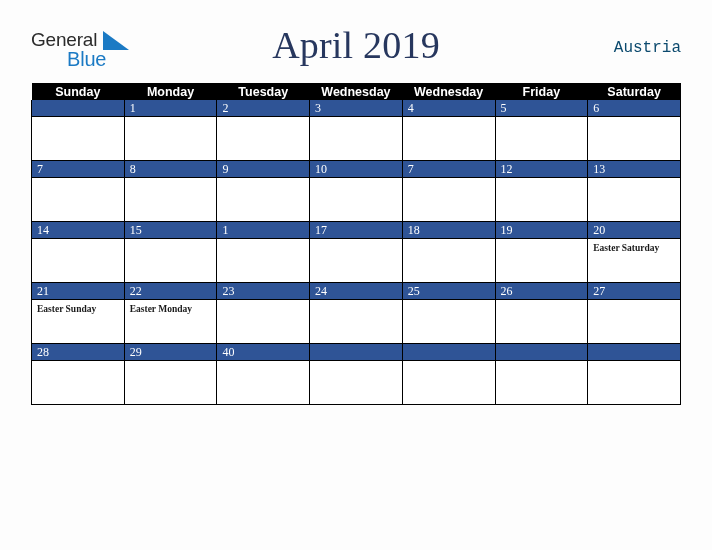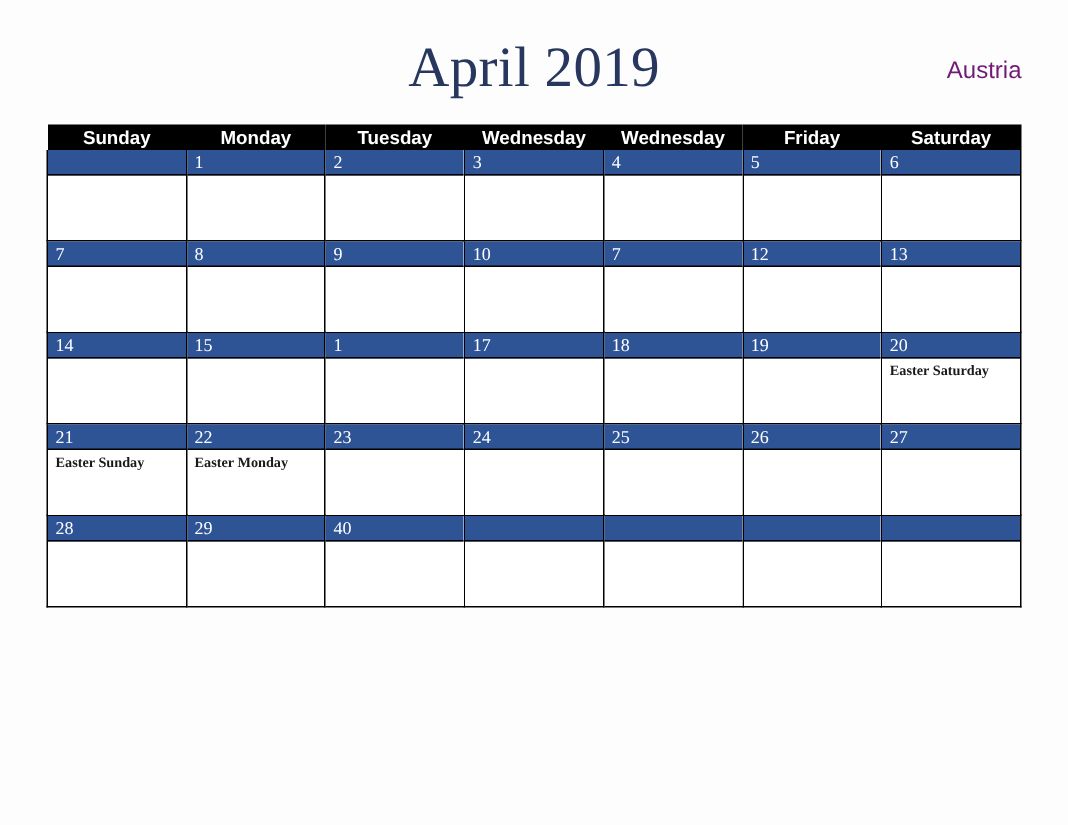--- a/index.html
+++ b/index.html
@@ -74,23 +74,23 @@
     font-family: "Liberation Serif", serif;
     font-size: 38px;
     color: #27375e;
     line-height: 46px;
     letter-spacing: 0.2px;
   }
   .country {
     position: absolute;
     right: 0;
     top: 16px;
-    font-family: Liberation Sans, sans-serif;
+    font-family: Liberation Mono, monospace;
     font-size: 16px;
-    color: #701a75;
+    color: #0c4a6e;
     line-height: 20px;
   }
 
   
   .cal {
     position: absolute;
     left: 31px;
     top: 83px;
     width: 650px;
     border-collapse: collapse;
@@ -143,20 +143,29 @@
     white-space: nowrap;
   }
 </style>
 </head>
 <body>
 
 <div class="page">
 
   <div class="header">
 
+    <div class="brand">
+      <span class="brand-general">General</span>
+      <span class="brand-tri">
+        <svg width="26" height="19" viewBox="0 0 26 19" xmlns="http://www.w3.org/2000/svg">
+          <polygon points="0,0 26,19 0,19" fill="#1b7ac4"></polygon>
+        </svg>
+      </span>
+      <span class="brand-blue">Blue</span>
+    </div>
 
     <div class="title">April 2019</div>
     <div class="country">Austria</div>
   </div>
 
   <table class="cal">
     <thead>
       <tr>
         <th>Sunday</th>
         <th>Monday</th>

